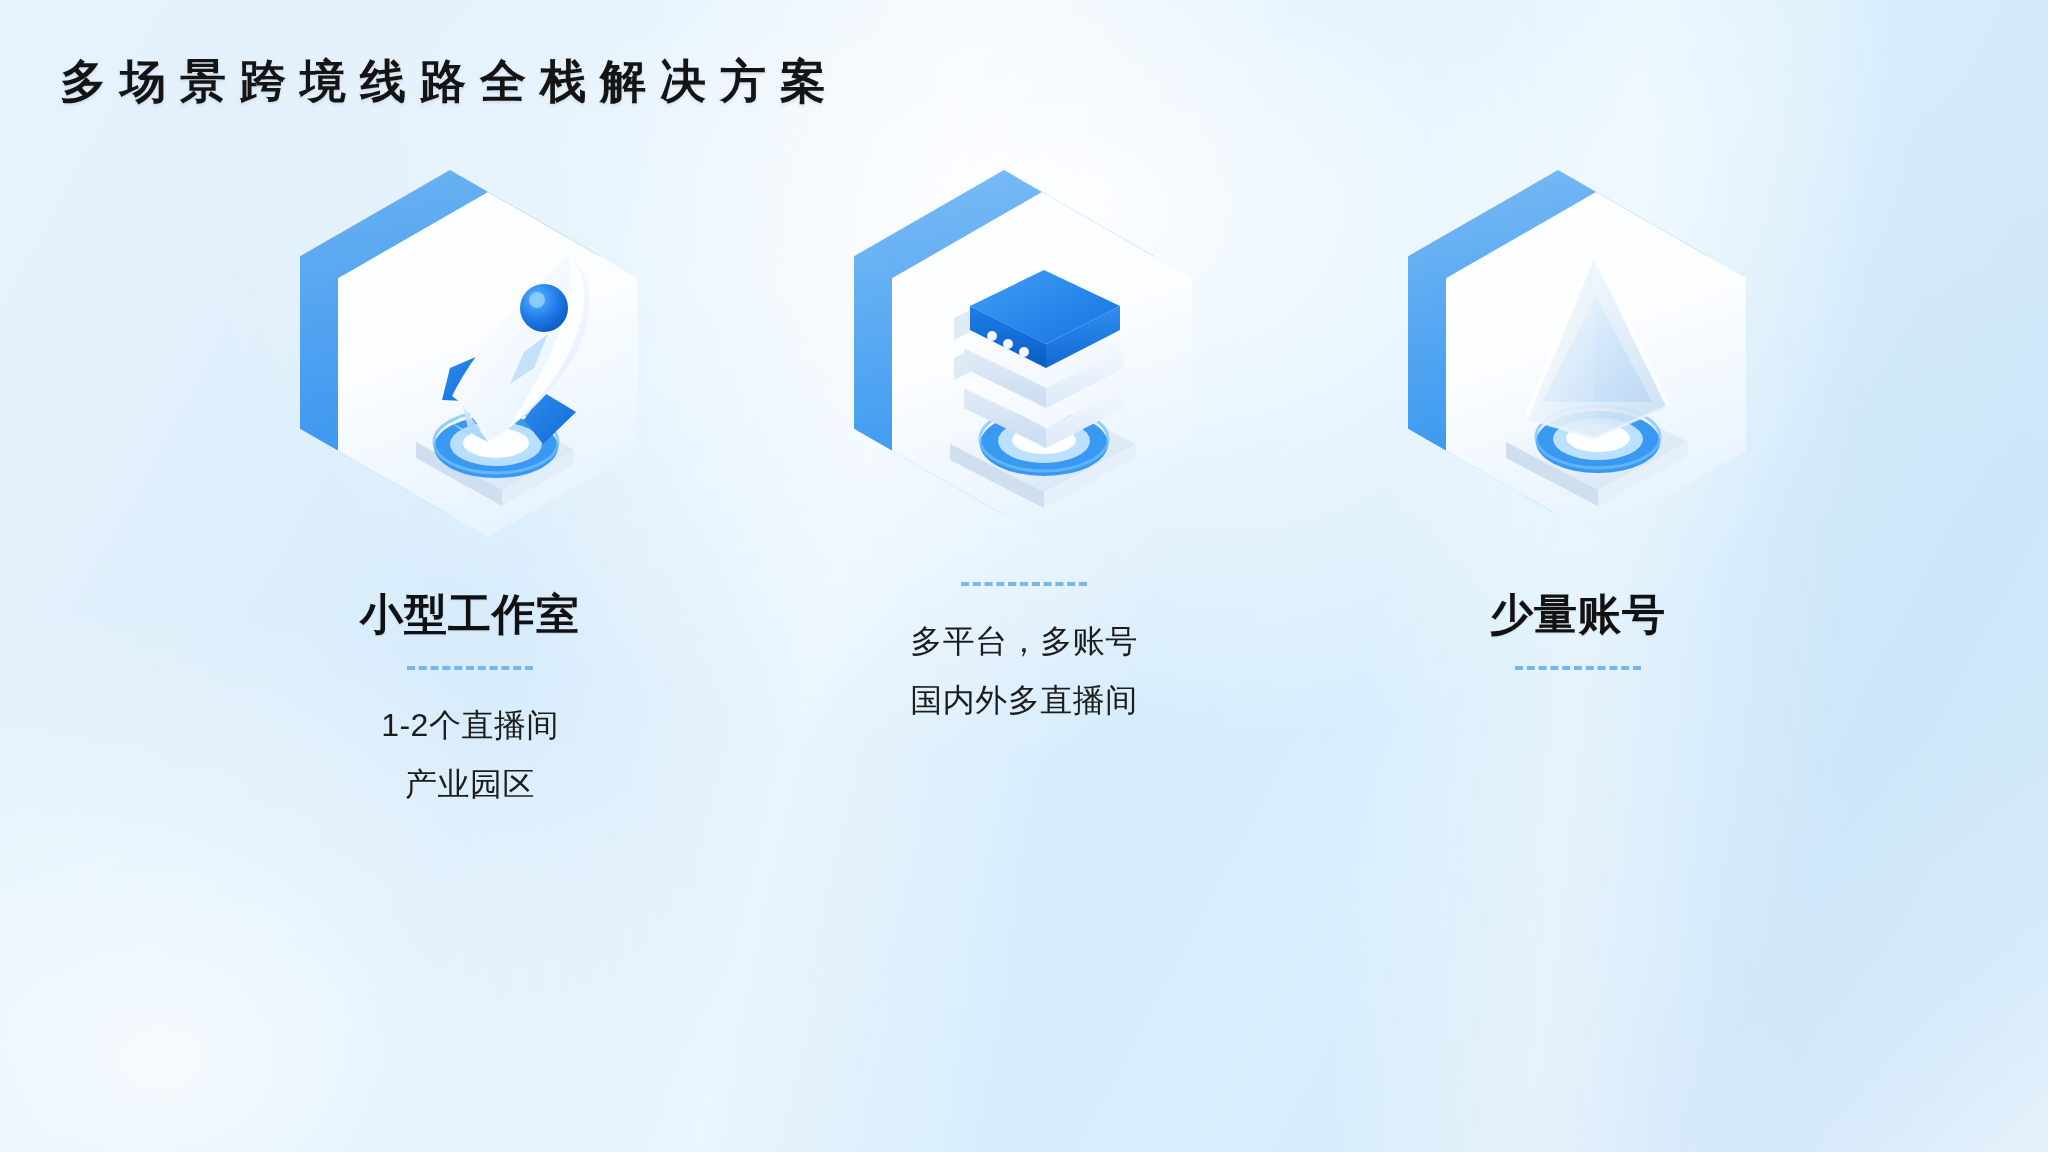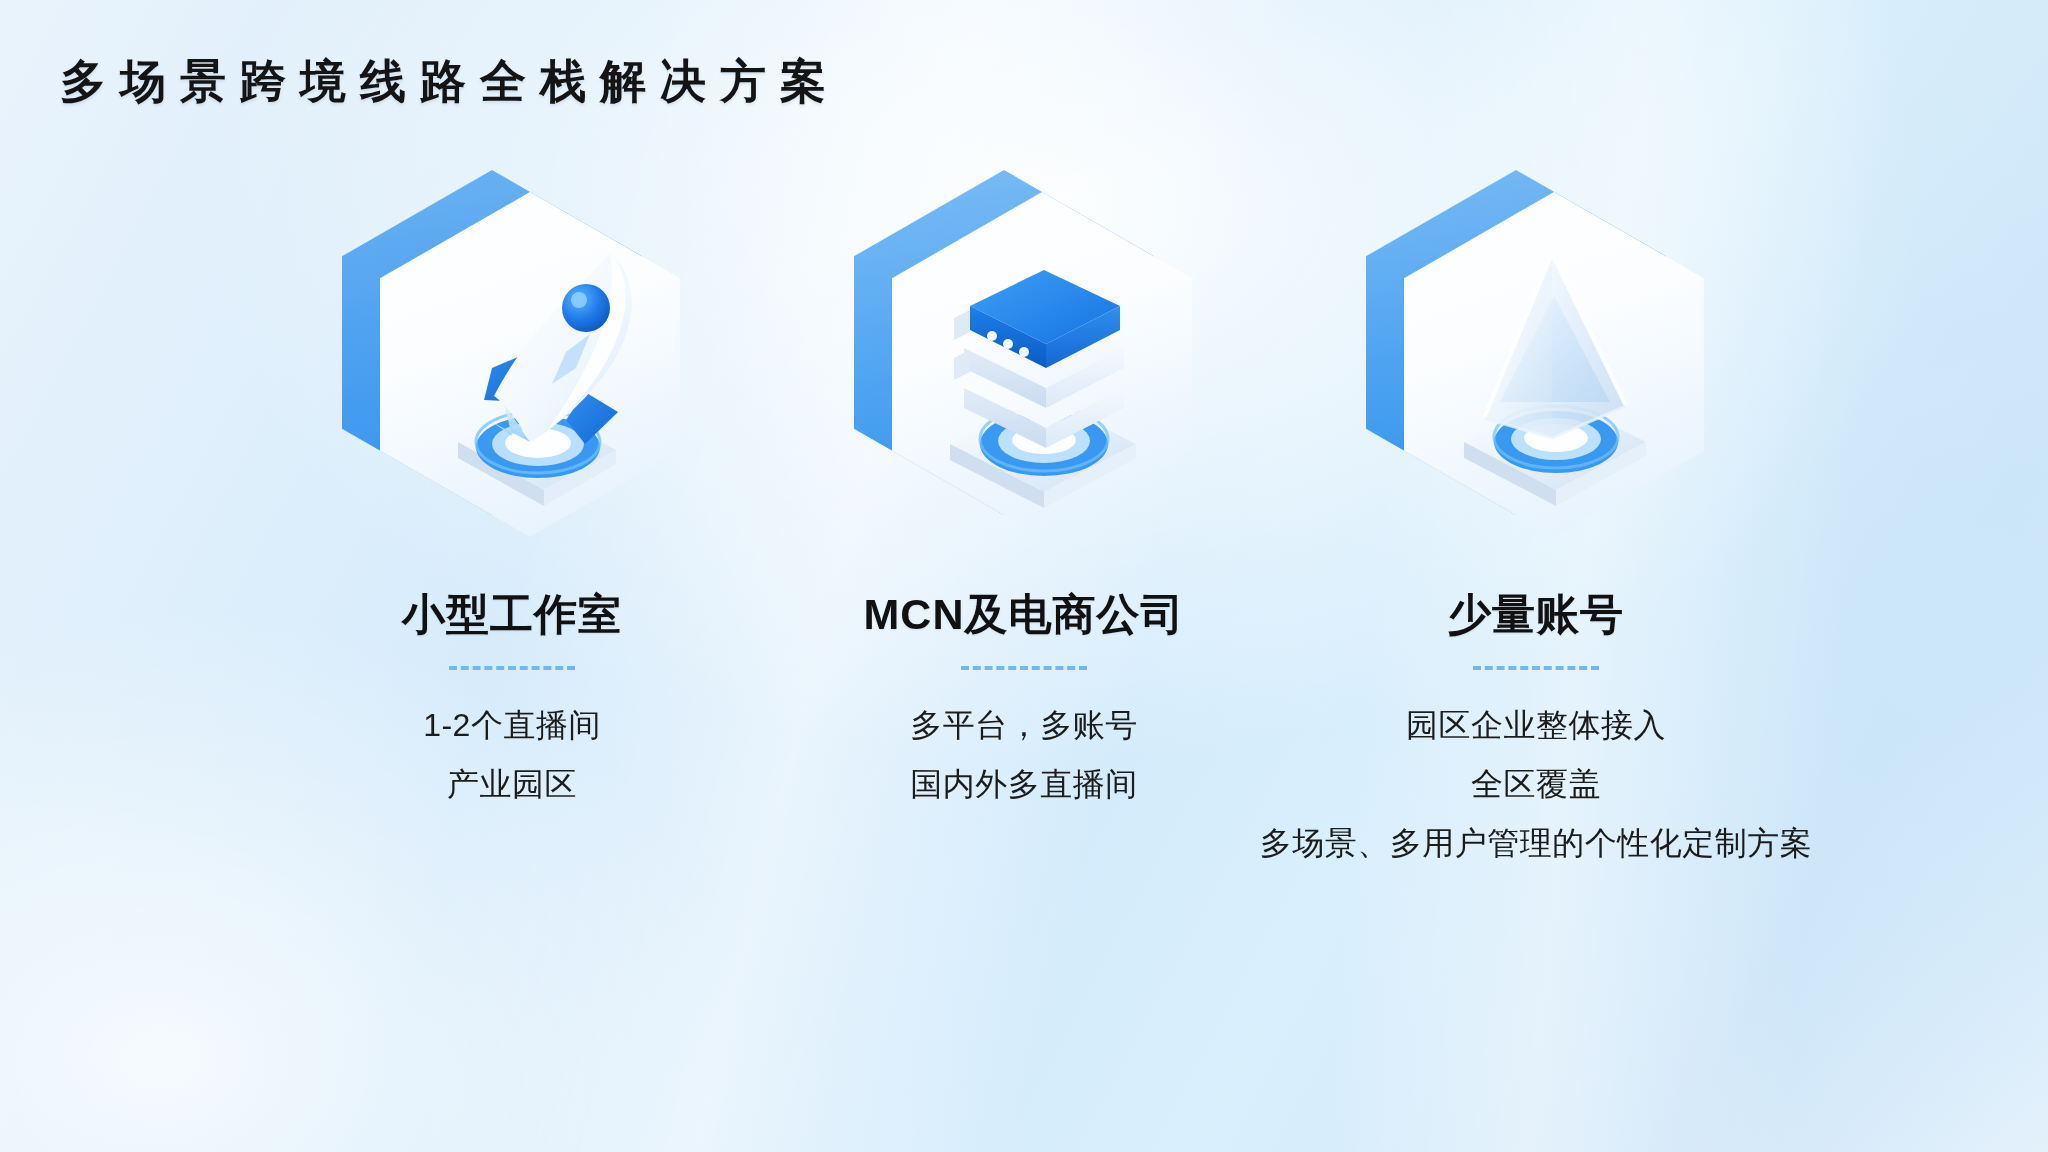--- a/index.html
+++ b/index.html
@@ -39,21 +39,21 @@
     white-space:nowrap;
     text-shadow:0 2px 3px rgba(90,130,170,0.18);
   }
 
   .cards{
     position:absolute;
     left:0; top:170px;
     width:2048px;
     display:flex;
     justify-content:center;
-    gap:76px;
+    gap:118px;
   }
   .card{ width:436px; display:flex; flex-direction:column; align-items:center; }
 
   
   .hex-wrap{
     position:relative;
     width:340px; height:390px;
     display:flex; align-items:center; justify-content:center;
   }
   .hex-outer{
@@ -267,21 +267,20 @@
             <circle cx="116" cy="152" r="5" fill="#ffffff" opacity="0.95"></circle>
             <circle cx="132" cy="160" r="5" fill="#ffffff" opacity="0.95"></circle>
           </g>
 
           <path d="M62 126 L78 118 L78 140 L62 148 Z" fill="#dfeaf7"></path>
           <path d="M62 166 L78 158 L78 180 L62 188 Z" fill="#dfeaf7"></path>
         </svg>
       </div>
     </div>
 
-    <div class="card-title">MCN及电商公司</div>
     <div class="divider"></div>
     <div class="card-lines">
       <div class="card-line">多平台，多账号</div>
       <div class="card-line">国内外多直播间</div>
     </div>
   </div>
 
   <div class="card">
     <div class="hex-wrap">
       <div class="hex-outer hex-c3-outer"></div>
@@ -324,20 +323,15 @@
 
           <path d="M148 62 L80 226" stroke="#ffffff" stroke-width="4" fill="none" opacity="0.95"></path>
           <path d="M148 62 L222 214" stroke="#ffffff" stroke-width="4" fill="none" opacity="0.85"></path>
           <path d="M80 226 L148 246 L222 214" stroke="#eaf4ff" stroke-width="3" fill="none" opacity="0.8"></path>
         </svg>
       </div>
     </div>
 
     <div class="card-title">少量账号</div>
     <div class="divider"></div>
-    <div class="card-lines">
-      <div class="card-line">园区企业整体接入</div>
-      <div class="card-line">全区覆盖</div>
-      <div class="card-line">多场景、多用户管理的个性化定制方案</div>
-    </div>
   </div>
 
 </div>
 
 </body></html>

